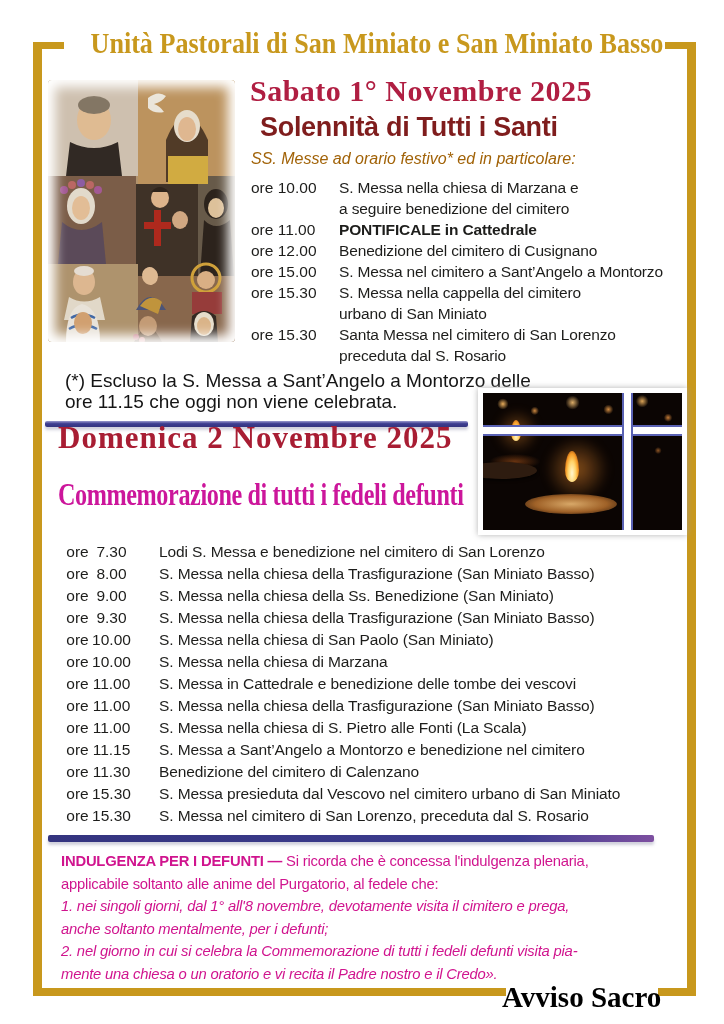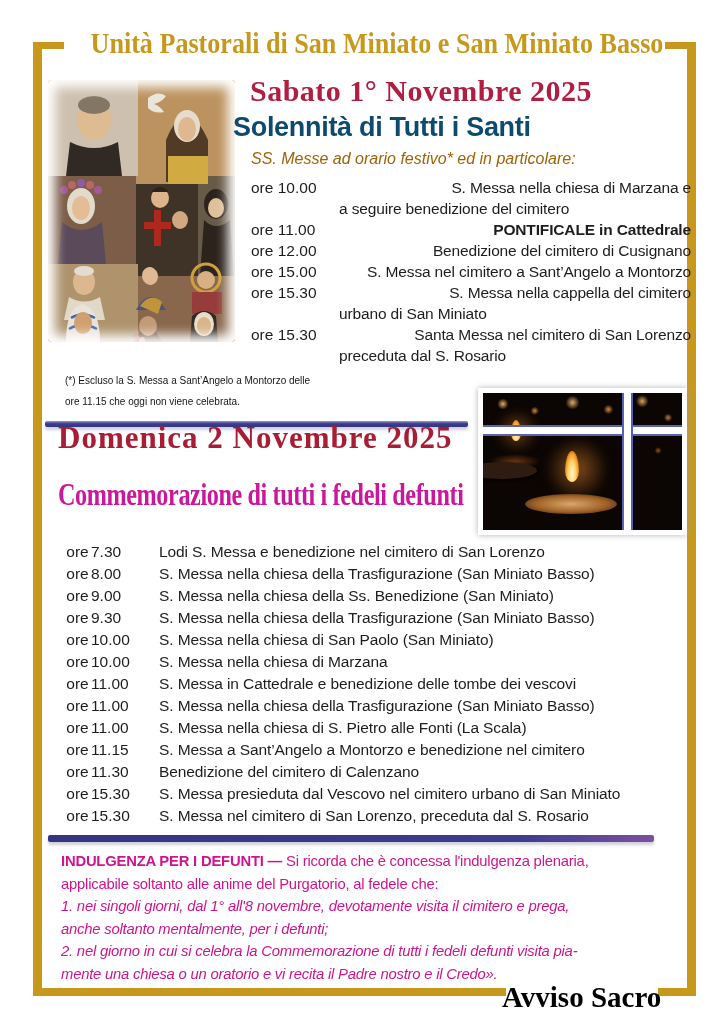--- a/index.html
+++ b/index.html
@@ -16,53 +16,53 @@
   #frame-right-stub{left:665px;top:42px;width:31px;height:7px;}
   #bottom-line{left:33px;top:988px;width:473px;height:8px;}
   #bottom-dash{left:658px;top:988px;width:38px;height:8px;}
 
   
   #page-title{left:50px;right:50px;top:26px;text-align:center;font-size:30px;
     font-weight:bold;color:#C8981D;white-space:nowrap;transform:scaleX(.87);
     transform-origin:center;letter-spacing:0;}
   #sat-date{left:250px;top:74px;font-size:30px;font-weight:bold;color:#B01E42;
     white-space:nowrap;letter-spacing:.5px;}
-  #sat-sub{left:233px;top:112px;font-size:27px;font-weight:bold;color:#0c4a6e;
+  #sat-sub{left:260px;top:112px;font-size:27px;font-weight:bold;color:#7f1d1d;
     white-space:nowrap;letter-spacing:-.3px;}
   #sat-intro{left:251px;top:150px;font-size:16px;font-style:italic;color:#a16207;
     white-space:nowrap;}
   #sun-date{left:58px;top:420px;font-size:31px;font-weight:bold;color:#A81D33;
     white-space:nowrap;letter-spacing:1px;}
   #sun-sub{left:58px;top:477px;font-size:31px;font-weight:bold;color:#CC169B;
     white-space:nowrap;transform:scaleX(.78);transform-origin:left;letter-spacing:-.5px;}
   #avviso{left:502px;top:981px;width:156px;text-align:center;font-size:29px;
     font-weight:bold;color:#000000;white-space:nowrap;}
 
   
   #sat-list{left:251px;top:177px;width:440px;font-size:15.5px;line-height:21px;}
-  .sat-row{display:flex;justify-content:space-between;}
+  .sat-row{display:flex;}
   .sat-time{width:68px;flex:none;}
   .sat-desc{margin-left:20px;white-space:nowrap;letter-spacing:-.15px;}
   .sat-cont .sat-desc{margin-left:88px;}
   .bold{font-weight:bold;}
 
-  #footnote{left:65px;top:371px;font-size:10px;line-height:20.5px;color:#151515;}
+  #footnote{left:65px;top:371px;font-size:19px;line-height:20.5px;color:#151515;}
 
   
   .rule{border-radius:2px;background:linear-gradient(180deg,#9a9ace,#3d3d90 45%,#34347f);
     box-shadow:0 3px 3px rgba(150,150,175,.45);}
   #rule1{left:45px;top:421px;width:423px;height:6px;}
   #rule2{left:48px;top:835px;width:606px;height:7px;
     background:linear-gradient(90deg,#34347f,#3d3d90 78%,#7d4fa0);}
 
   
   #sun-list{left:64px;top:541px;width:610px;font-size:15.5px;line-height:22px;}
   .sun-row{display:flex;}
   .sun-ore{width:27px;flex:none;text-align:center;}
-  .sun-time{width:41px;flex:none;text-align:left;}
+  .sun-time{width:41px;flex:none;text-align:center;}
   .sun-desc{margin-left:27px;white-space:nowrap;letter-spacing:-.1px;}
 
   
   #indulgence{left:61px;top:850px;font-size:14.8px;line-height:22.5px;
     color:#D0148E;letter-spacing:-.2px;}
   #indulgence .ital{font-style:italic;}
   #indulgence div{white-space:nowrap;}
 
   
   #collage{left:48px;top:80px;width:187px;height:262px;border-radius:4px;

